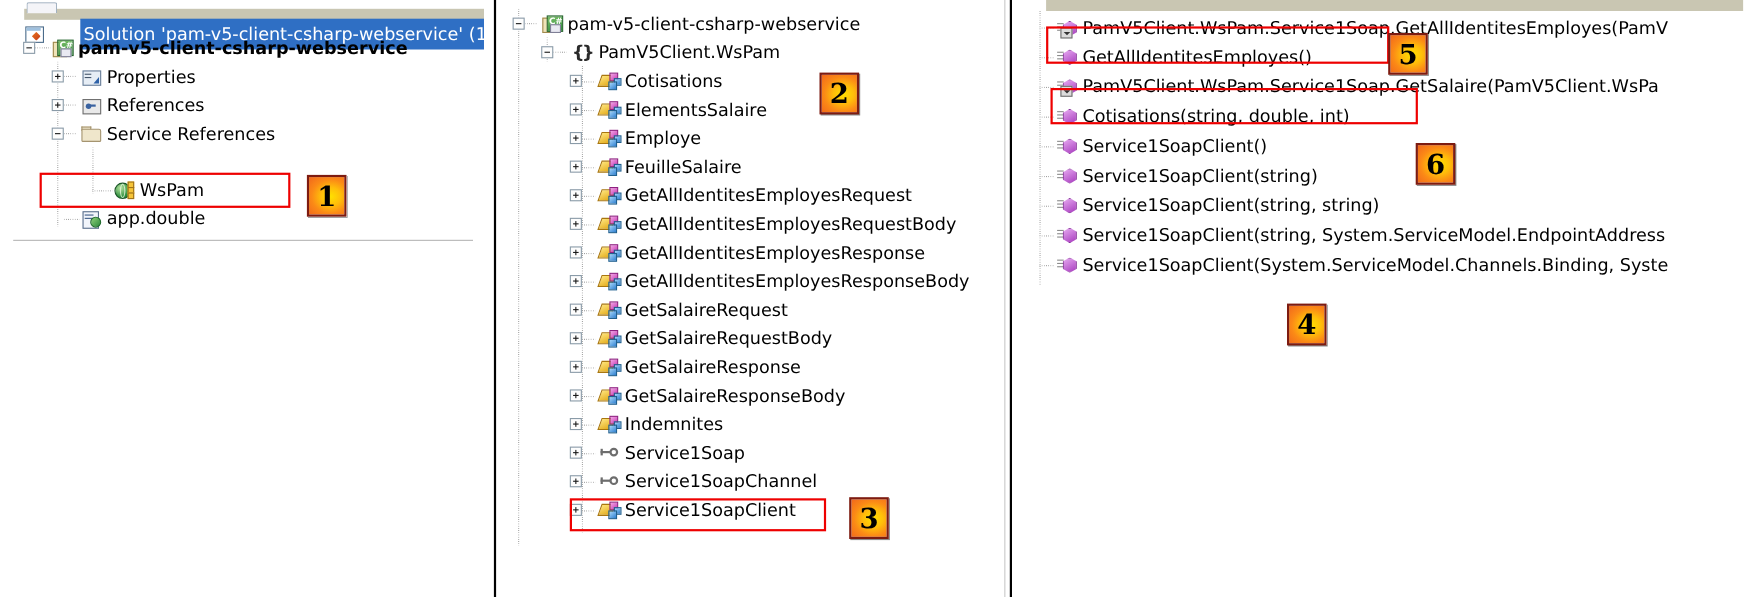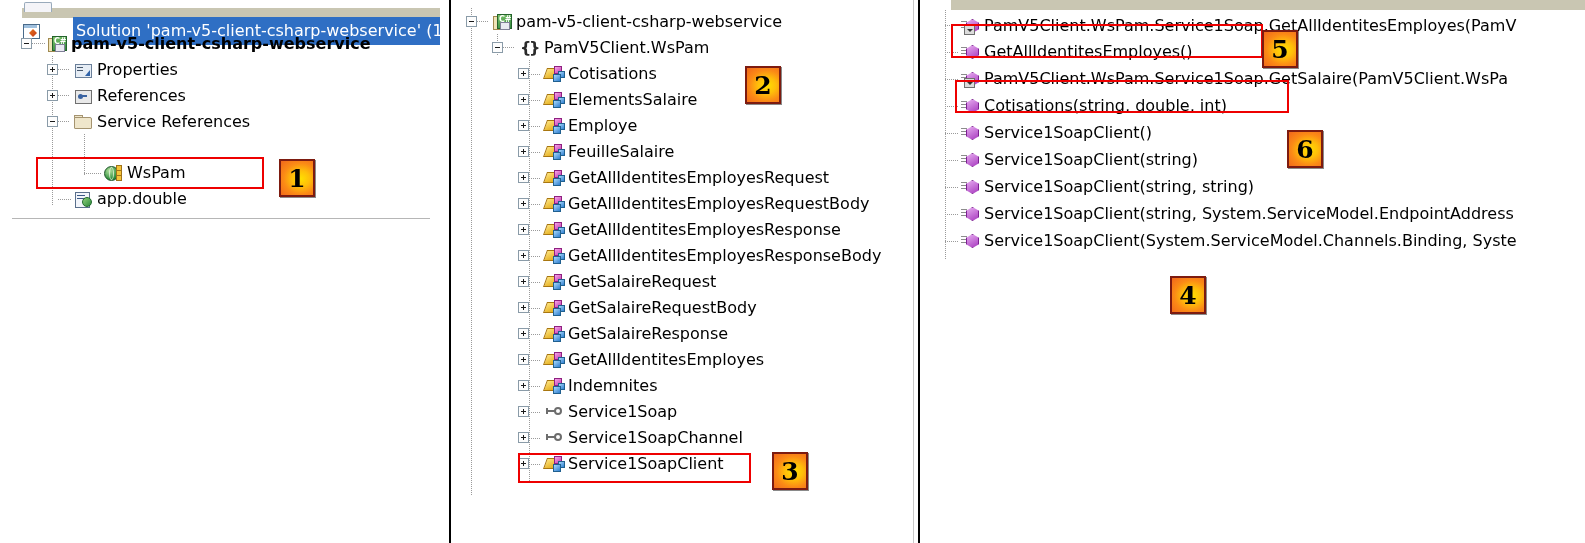--- a/index.html
+++ b/index.html
@@ -395,21 +395,21 @@
         </div>
         <div class="hline" style="left: 77px; top: 360px; width: 12px;"></div>
         <div class="expander plus" style="left: 66px; top: 354px;"></div>
         <div class="row" style="left: 93px; top: 347px;">
           <span class="ico ico-class">
             <span class="dia"></span>
             <span class="m1"></span>
             <span class="m2"></span>
             <span class="m3"></span>
           </span>
-          <span class="label">GetAllIdentitesEmployes</span>
+          <span class="label">GetSalaireResponseBody</span>
         </div>
         <div class="hline" style="left: 77px; top: 386px; width: 12px;"></div>
         <div class="expander plus" style="left: 66px; top: 380px;"></div>
         <div class="row" style="left: 93px; top: 373px;">
           <span class="ico ico-class">
             <span class="dia"></span>
             <span class="m1"></span>
             <span class="m2"></span>
             <span class="m3"></span>
           </span>

